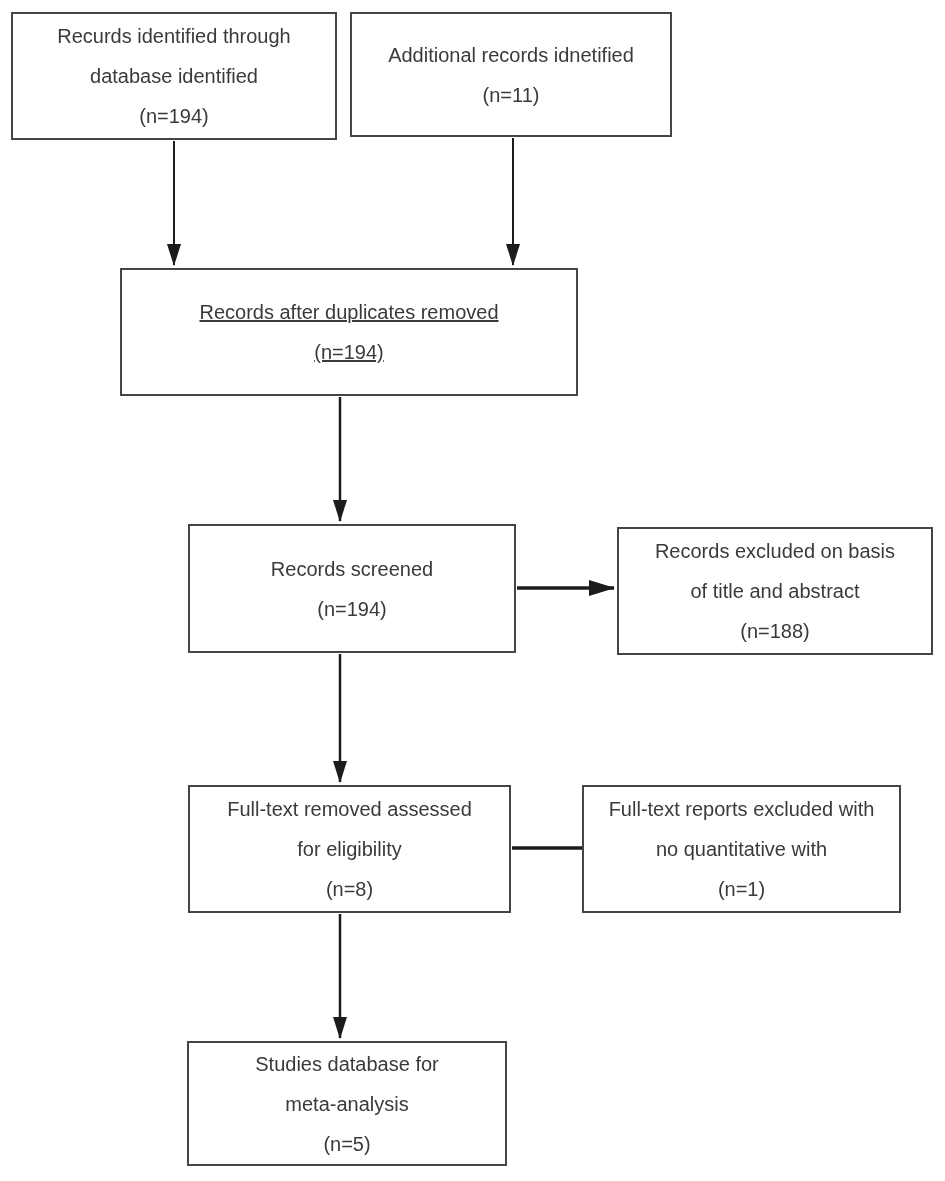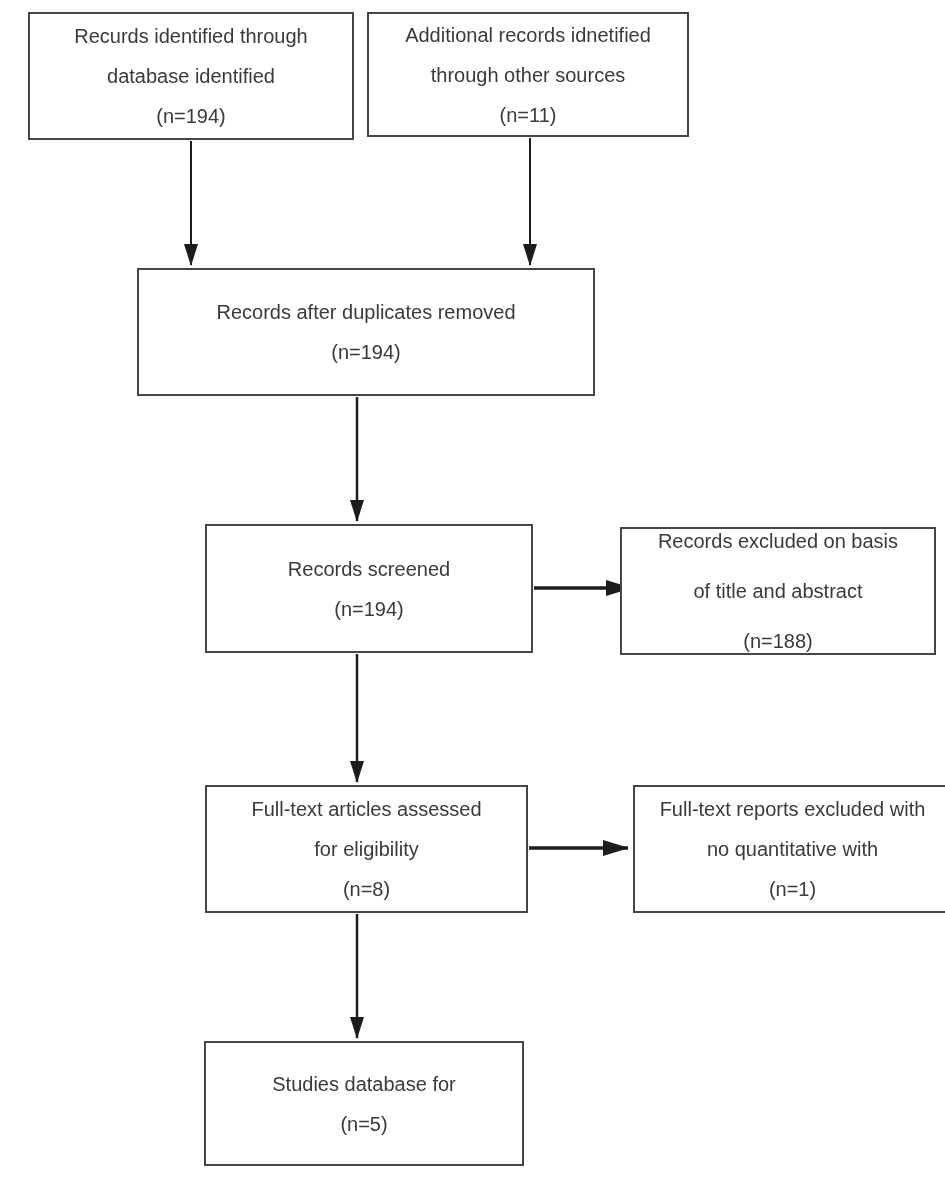--- a/index.html
+++ b/index.html
@@ -7,46 +7,45 @@
     padding: 0;
     background: var(--bg, #ffffff);
   }
   #canvas {
     position: relative;
     width: 887px;
     height: 1181px;
     background: var(--bg, #ffffff);
     font-family: "Liberation Sans", sans-serif;
     color: var(--text, #3a3a3a);
-    margin-left: 17px;
   }
   .box {
     position: absolute;
     box-sizing: border-box;
     background: #ffffff;
     border: 2px solid var(--border, #454545);
     display: flex;
     flex-direction: column;
     justify-content: center;
     align-items: center;
     text-align: center;
     font-size: 20px;
     z-index: 2;
   }
   .box .line {
     line-height: 40px;
     white-space: nowrap;
   }
   #box-identified-db      { left: 11px;  top: 12px;   width: 326px; height: 128px; }
   #box-additional-records { left: 350px; top: 12px;   width: 322px; height: 125px; }
-  #box-after-duplicates   { left: 120px; top: 268px;  width: 458px; height: 128px; }
+  #box-after-duplicates   { left: 120px; top: 268px;  width: 458px; height: 128px; text-decoration: underline; }
   #box-screened           { left: 188px; top: 524px;  width: 328px; height: 129px; }
-  #box-excluded-title     { left: 603px; top: 527px;  width: 316px; height: 128px; gap: 10px; }
+  #box-excluded-title     { left: 617px; top: 527px;  width: 316px; height: 128px; }
   #box-fulltext-assessed  { left: 188px; top: 785px;  width: 323px; height: 128px; }
-  #box-fulltext-excluded  { left: 616px; top: 785px;  width: 319px; height: 128px; }
+  #box-fulltext-excluded  { left: 582px; top: 785px;  width: 319px; height: 128px; }
   #box-included           { left: 187px; top: 1041px; width: 320px; height: 125px; }
   svg.arrows {
     position: absolute;
     left: 0;
     top: 0;
     width: 945px;
     height: 1181px;
     z-index: 1;
   }
   svg.arrows line { stroke: var(--arrow, #1c1c1c); }
@@ -76,50 +75,50 @@
   </svg>
 
   <div id="box-identified-db" class="box">
     <div class="line">Recurds identified through</div>
     <div class="line">database identified</div>
     <div class="line">(n=194)</div>
   </div>
 
   <div id="box-additional-records" class="box">
     <div class="line">Additional records idnetified</div>
-    <div class="line">through other sources</div>
     <div class="line">(n=11)</div>
   </div>
 
   <div id="box-after-duplicates" class="box">
     <div class="line">Records after duplicates removed</div>
     <div class="line">(n=194)</div>
   </div>
 
   <div id="box-screened" class="box">
     <div class="line">Records screened</div>
     <div class="line">(n=194)</div>
   </div>
 
   <div id="box-excluded-title" class="box">
     <div class="line">Records excluded on basis</div>
     <div class="line">of title and abstract</div>
     <div class="line">(n=188)</div>
   </div>
 
   <div id="box-fulltext-assessed" class="box">
-    <div class="line">Full-text articles assessed</div>
+    <div class="line">Full-text removed assessed</div>
     <div class="line">for eligibility</div>
     <div class="line">(n=8)</div>
   </div>
 
   <div id="box-fulltext-excluded" class="box">
     <div class="line">Full-text reports excluded with</div>
     <div class="line">no quantitative with</div>
     <div class="line">(n=1)</div>
   </div>
 
   <div id="box-included" class="box">
     <div class="line">Studies database for</div>
+    <div class="line">meta-analysis</div>
     <div class="line">(n=5)</div>
   </div>
 
 </div>
 
 </body></html>

